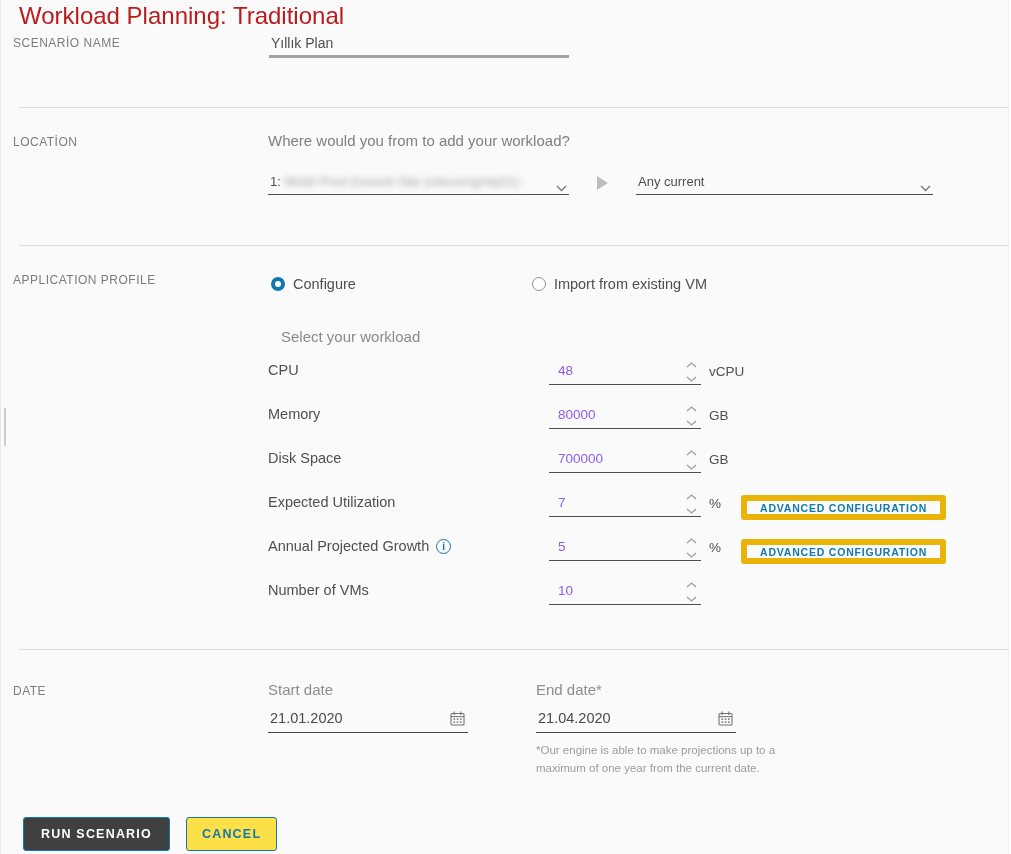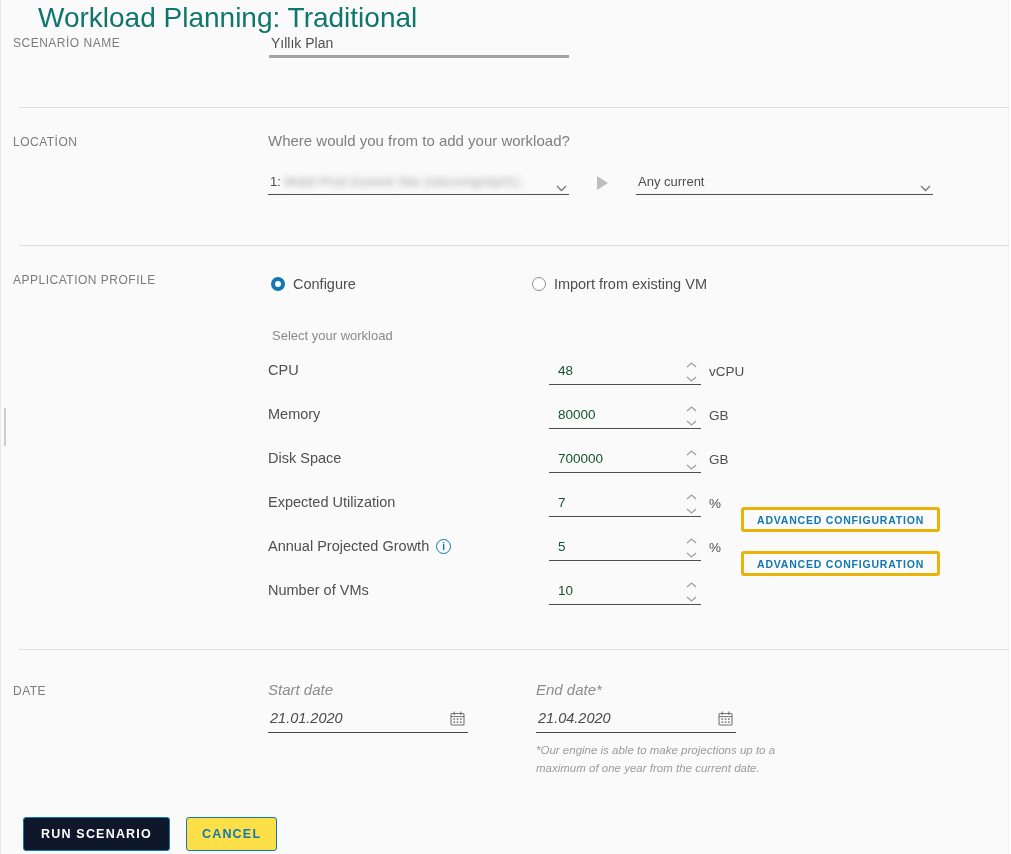--- a/index.html
+++ b/index.html
@@ -2,21 +2,21 @@
 <html><head>
 <meta charset="utf-8">
 <style>
   * { margin:0; padding:0; box-sizing:border-box; }
   html,body { width:1011px; height:854px; }
   body { font-family:"Liberation Sans", sans-serif; background:#fafafa; overflow:hidden; }
   .page { position:relative; width:1011px; height:854px; background:#fafafa; border-left:1px solid #e8e8e8; }
   .right-strip { position:absolute; top:0; right:0; width:3px; height:854px; background:#ffffff; border-left:1px solid #f1f1f1; }
   .left-handle { position:absolute; left:3px; top:408px; width:2px; height:38px; background:#cccccc; cursor:ew-resize; }
 
-  .page-title { position:absolute; left:18px; top:2px; font-size:28px; font-weight:400; color:#0f766e;margin-left:19px; }
+  .page-title { position:absolute; left:18px; top:2px; font-size:24px; font-weight:400; color:#b91c1c; }
 
   .section-label { position:absolute; left:12px; font-size:12px; letter-spacing:.5px; color:#7c7c7c; }
 
   .divider { position:absolute; left:18px; width:990px; height:1px; background:#dedede; }
 
   
   .u-input { position:relative; border-bottom:3px solid #a3a3a3; }
   .u-input .val { font-size:14px; color:#4f4f4f; padding:2px 0 4px 2px; white-space:nowrap; overflow:hidden; }
 
   
@@ -31,43 +31,43 @@
 
   
   .radio-row { position:absolute; left:270px; top:276px; display:flex; align-items:center; }
   .radio-opt { display:flex; align-items:center; cursor:pointer; }
   .radio-dot { width:14px; height:14px; border-radius:50%; position:relative; }
   .radio-dot.on { background:#1178b2; }
   .radio-dot.on::after { content:""; position:absolute; left:4px; top:4px; width:6px; height:6px; border-radius:50%; background:#fff; }
   .radio-dot.off { background:#fdfdfd; border:1px solid #8f8f8f; }
   .radio-lbl { font-size:14.5px; color:#4f4f4f; margin-left:8px; }
 
-  .subheading { position:absolute; left:271px; top:328px; font-size:13px; color:#8a8a8a; }
+  .subheading { position:absolute; left:280px; top:328px; font-size:15px; color:#8a8a8a; }
 
   
   .f-row { position:absolute; left:267px; width:741px; height:30px; display:flex; align-items:flex-start; }
   .f-label { width:281px; font-size:14.5px; color:#4f4f4f; padding-top:3px; display:flex; align-items:center; }
   .f-input { position:relative; width:152px; border-bottom:1px solid #4f4f4f; height:26px; }
-  .f-input .val { font-size:13.5px; color:#14532d; padding:4px 24px 4px 9px; }
+  .f-input .val { font-size:13.5px; color:#8b5cf6; padding:4px 24px 4px 9px; }
   .spinner { position:absolute; right:3px; top:3px; width:12px; height:20px; display:flex; flex-direction:column; justify-content:space-between; cursor:pointer; }
   .f-unit { font-size:13.5px; color:#4f4f4f; margin-left:8px; padding-top:5px; }
-  .adv-btn { position:absolute; left:473px; top:16px; height:25px; padding:0 13px; background:#fbfbfb; border:3px solid #eab308; border-radius:3px; color:#1178b2; font-family:"Liberation Sans", sans-serif; font-size:10.5px; font-weight:600; letter-spacing:.8px; cursor:pointer; }
+  .adv-btn { position:absolute; left:473px; top:4px; height:25px; padding:0 13px; background:#fbfbfb; border:6px solid #eab308; border-radius:3px; color:#1178b2; font-family:"Liberation Sans", sans-serif; font-size:10.5px; font-weight:600; letter-spacing:.8px; cursor:pointer; }
   .info-badge { width:15px; height:15px; border:1px solid #1178b2; border-radius:50%; color:#1178b2; font-size:10px; font-weight:600; display:inline-flex; align-items:center; justify-content:center; margin-left:7px; cursor:pointer; font-style:normal; }
 
   
-  .date-group { position:absolute;font-style:italic; }
+  .date-group { position:absolute; }
   .date-lbl { font-size:15px; color:#8d8d8d; margin-bottom:9px; }
   .date-input { position:relative; border-bottom:1px solid #454545; height:26px; }
   .date-input .val { font-size:14.5px; color:#4a4a4a; padding:3px 24px 4px 2px; }
   .cal-icon { position:absolute; right:3px; top:4px; cursor:pointer; }
   .date-note { margin-top:8px; width:242px; font-size:11.5px; line-height:1.6; color:#9b9b9b; }
 
   
   .actions { position:absolute; left:22px; top:817px; display:flex; }
-  .btn-primary { height:34px; padding:0 17px; background:#0f172a; border:1px solid #1178b2; border-radius:3px; color:#ffffff; font-family:"Liberation Sans", sans-serif; font-size:12.5px; font-weight:700; letter-spacing:1.2px; cursor:pointer; }
+  .btn-primary { height:34px; padding:0 17px; background:#404040; border:1px solid #1178b2; border-radius:3px; color:#ffffff; font-family:"Liberation Sans", sans-serif; font-size:12.5px; font-weight:700; letter-spacing:1.2px; cursor:pointer; }
   .btn-outline { height:34px; margin-left:16px; padding:0 15px; background:#fde047; border:1px solid #1178b2; border-radius:3px; color:#1178b2; font-family:"Liberation Sans", sans-serif; font-size:12.5px; font-weight:600; letter-spacing:1.2px; cursor:pointer; }
 </style>
 </head>
 <body>
 
 <div class="page">
   <div class="right-strip"></div>
   <div class="left-handle"></div>
 
   <h1 class="page-title">Workload Planning: Traditional</h1>

